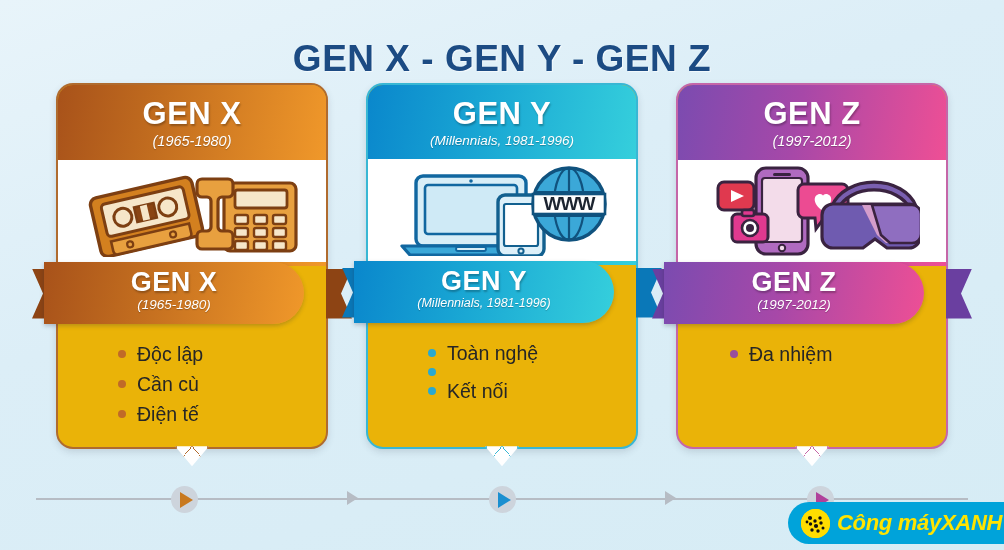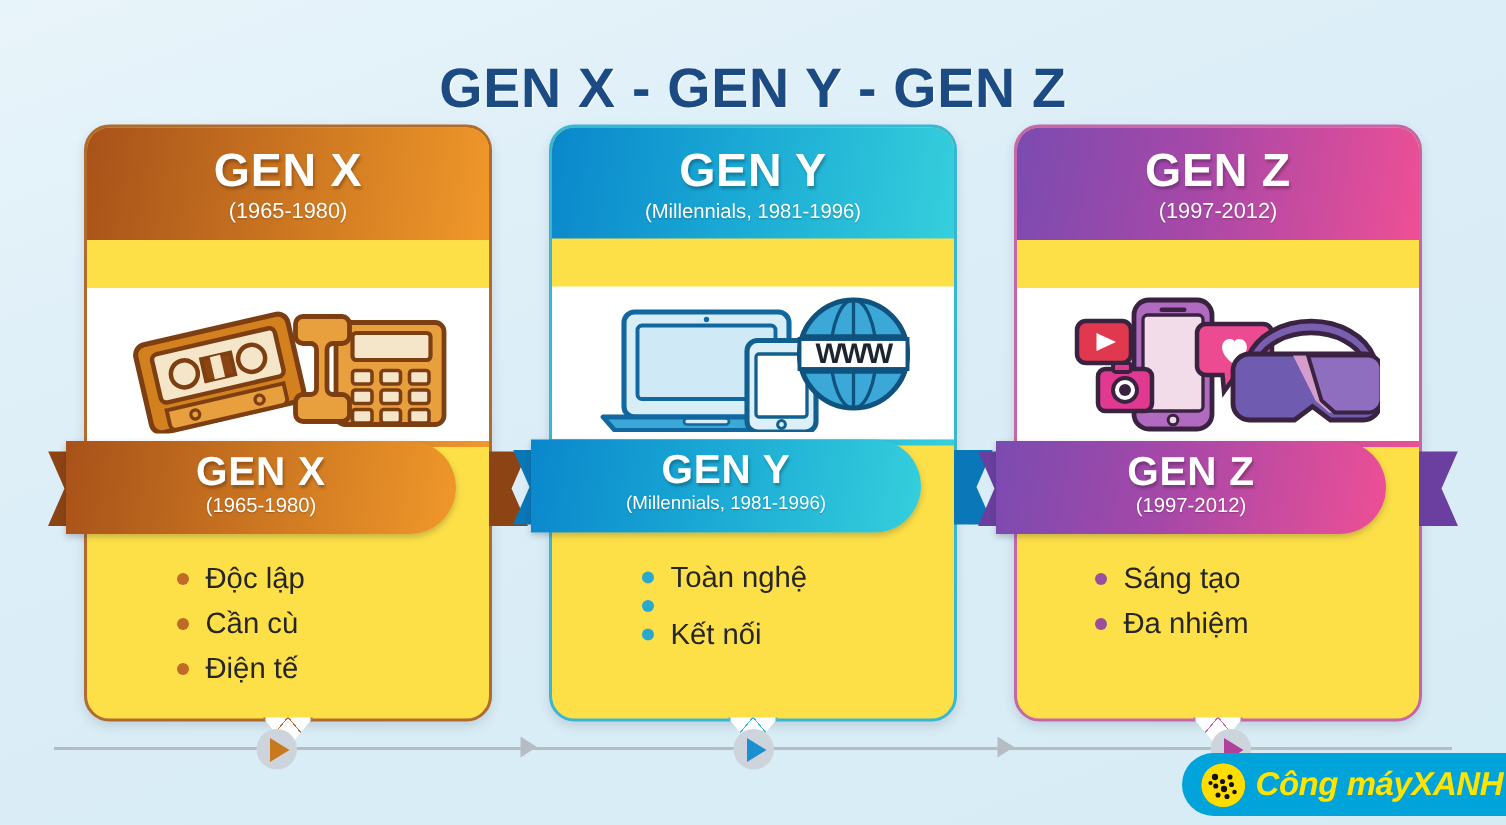--- a/index.html
+++ b/index.html
@@ -27,21 +27,21 @@
     position: absolute;
     top: 83px; left: 0; right: 0;
     display: flex;
     justify-content: center;
     gap: 38px;
   }
   .card {
     position: relative;
     width: 272px;
     border-radius: 17px;
-    background: #fde047;
+    background: #eab308;
     border: 2px solid var(--line);
     box-shadow: 0 3px 7px rgba(60,70,90,.17);
   }
   
   .tail {
     position: absolute;
     left: 50%; bottom: -19px;
     margin-left: -17px;
     width: 34px; height: 20px;
     background: #fff;
@@ -67,31 +67,31 @@
     background: var(--grad);
   }
   .head-title {
     font-size: 31px; font-weight: bold; line-height: 1.02;
     letter-spacing: .5px;
     text-shadow: 1px 2px 2px rgba(0,0,0,.26);
   }
   .head-years {
     font-size: 14.5px; margin-top: 3px;
     text-shadow: 0 1px 1px rgba(0,0,0,.25);
+    font-style: italic;
   }
   .card-head.gy .head-years { font-size: 13.5px; }
 
   
   .art {
     height: 102px;
     display: flex;
     align-items: center;
     justify-content: center;
     background: #fff;
-    margin-top: 32px;
   }
   .art svg { display: block; }
   .art-rule { height: 4px; background: var(--grad); }
 
   
   .ribbon-wrap {
     position: relative;
     height: 64px;
     margin-top: -4px;
   }
@@ -360,24 +360,20 @@
       <div class="ribbon-tail l"></div>
       <div class="ribbon-tail r"></div>
       <div class="ribbon">
         <div class="head-title">GEN Z</div>
         <div class="head-years">(1997-2012)</div>
       </div>
     </div>
     <div class="traits">
       <div class="trait">
         <span class="dot"></span>
-        <span>Sáng tạo</span>
-      </div>
-      <div class="trait">
-        <span class="dot"></span>
         <span>Đa nhiệm</span>
       </div>
     </div>
     <div class="tail"></div>
   </div>
 </div>
 
 <div id="timeline">
   <div class="line"></div>
   <div class="chev" style="left:311px"></div>

